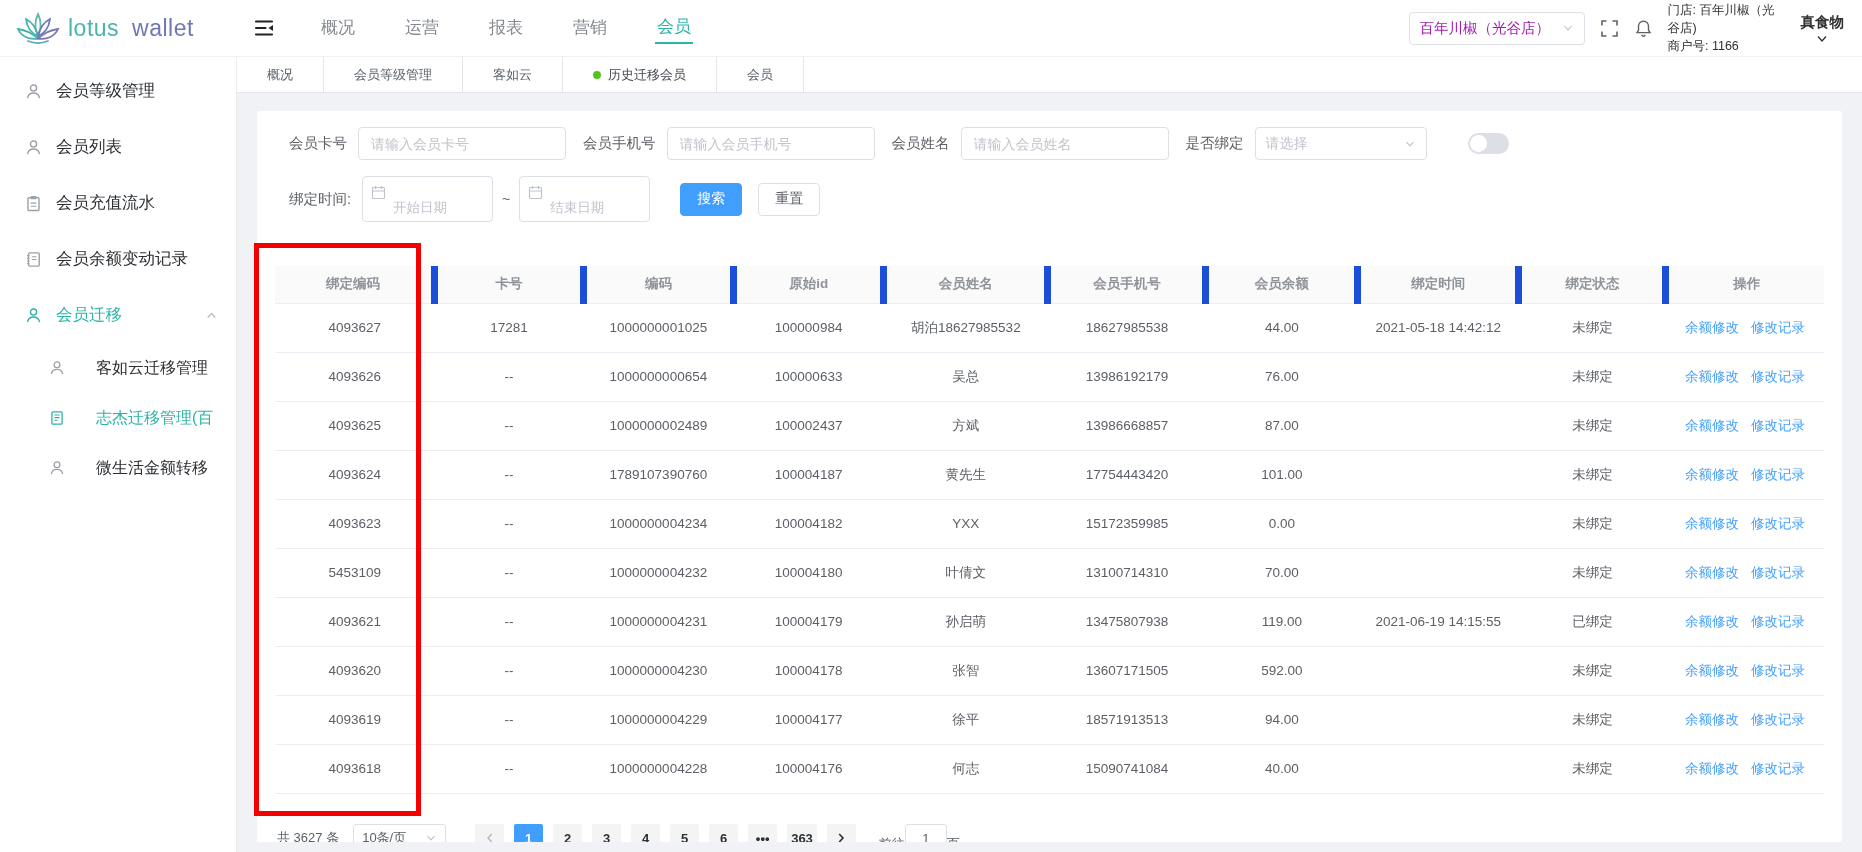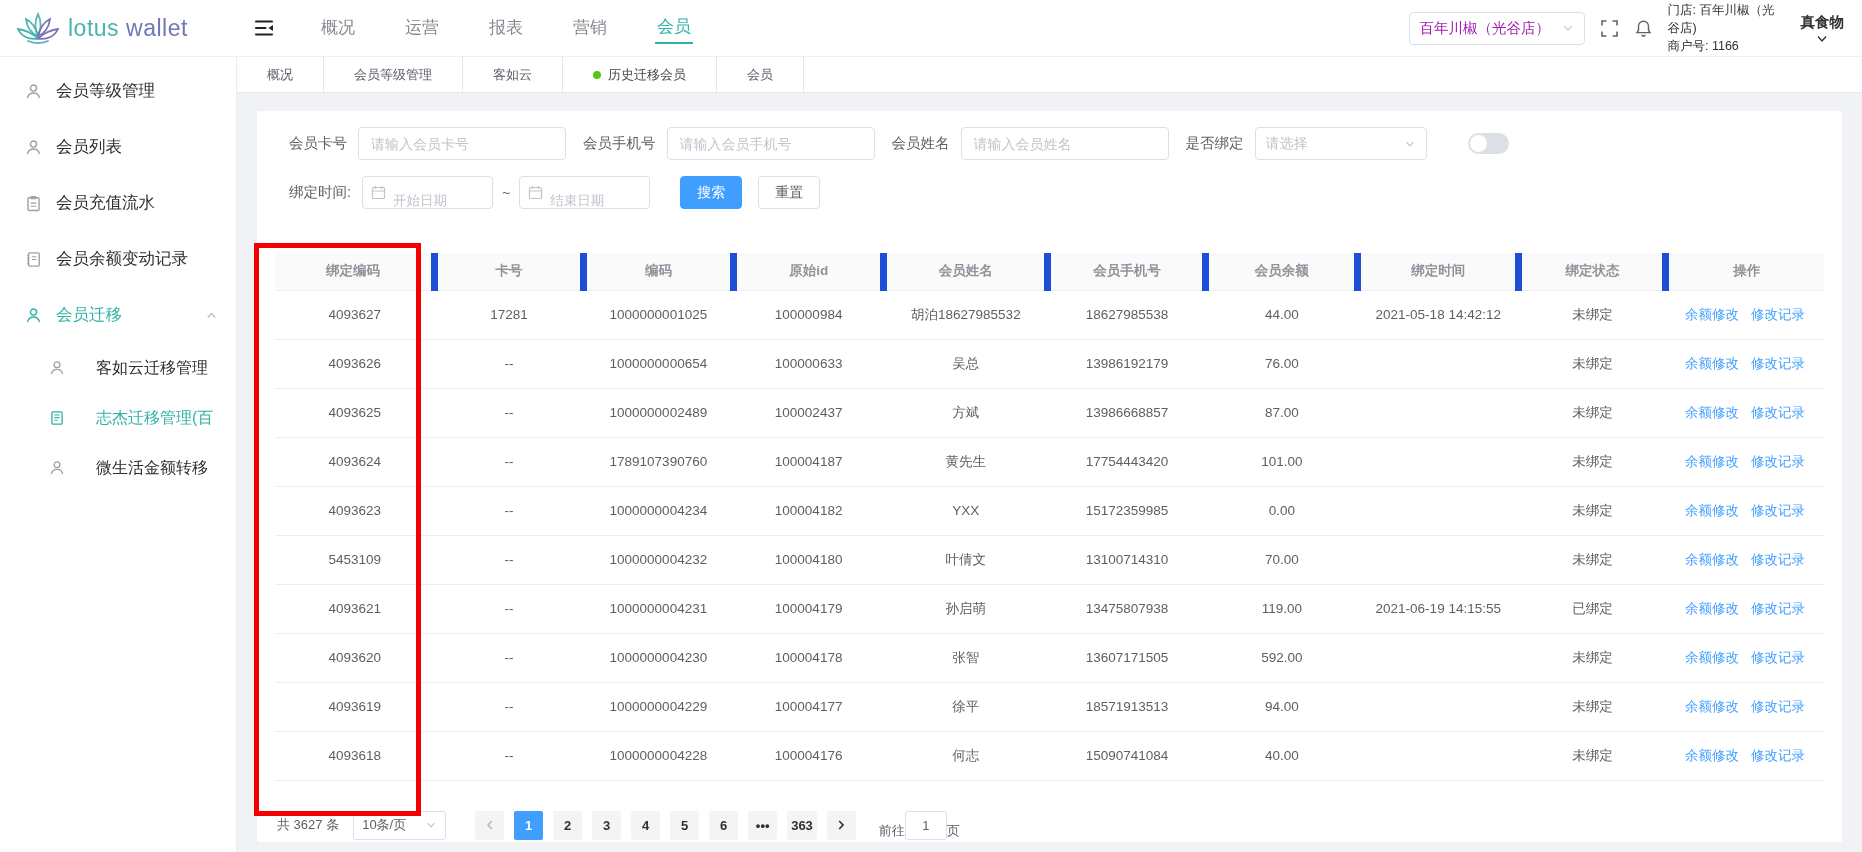--- a/index.html
+++ b/index.html
@@ -16,21 +16,21 @@
   
   .app-header {
     position: absolute; top: 0; left: 0; width: 100%; height: 57px;
     background: #fff; display: flex; align-items: center; z-index: 5;
     border-bottom: 1px solid #f0f0f0;
   }
   .logo { width: 237px; display: flex; align-items: center; padding-left: 16px; flex: none; }
   .logo-icon { width: 44px; height: 36px; }
   .logo-text { font-size: 23px; font-weight: 500; letter-spacing: .5px; margin-left: 8px; }
   .logo-lotus { color: #48b4ab; }
-  .logo-wallet { color: #6f77b6; margin-left: 7px; }
+  .logo-wallet { color: #6f77b6; margin-left: 13px; }
   .collapse-btn { width: 22px; height: 22px; margin-left: 16px; cursor: pointer; flex: none; }
   .top-nav { display: flex; gap: 46px; margin-left: 44px; align-items: center; }
   .nav-item { font-size: 17px; color: #85898f; cursor: pointer; padding: 5px 2px 7px; line-height: 1; }
   .nav-item.active { color: #2fb3a7; border-bottom: 2px solid #2fb3a7; }
   .header-right { margin-left: auto; display: flex; align-items: center; gap: 15px; padding-right: 14px; }
   .store-select {
     width: 176px; height: 33px; border: 1px solid #dcdfe6; border-radius: 4px;
     display: flex; align-items: center; justify-content: space-between;
     padding: 0 10px; font-size: 14.5px; color: #a21caf; cursor: pointer; white-space: nowrap;
   }
@@ -71,21 +71,21 @@
   .filter-row { display: flex; align-items: center; padding-left: 14px; }
   .filter-row.first { margin-bottom: 16px; }
   .fgroup { display: flex; align-items: center; margin-right: 17px; }
   .flabel { font-size: 14.5px; color: #5c6066; margin-right: 11px; white-space: nowrap; }
   .finput { width: 208px; height: 33px; border: 1px solid #dcdfe6; border-radius: 4px; padding: 4px 12px; font-size: 14px; color: #606266; outline: none; background:#fff; }
   .finput::placeholder, .date-input::placeholder, .pg-input::placeholder { color: #c0c4cc; }
   .fselect { width: 172px; height: 33px; border: 1px solid #dcdfe6; border-radius: 4px; display: flex; align-items: center; justify-content: space-between; padding: 0 10px; font-size: 14px; color: #c0c4cc; cursor: pointer; gap: 21px; }
   .toggle { width: 41px; height: 21px; border-radius: 11px; background: #dcdfe6; margin-left: 24px; position: relative; cursor: pointer; flex: none; }
   .toggle .knob { position: absolute; left: 2px; top: 2px; width: 17px; height: 17px; border-radius: 50%; background: #fff; }
   .date-wrap { position: relative; }
-  .date-input { width: 131px; height: 33px; border: 1px solid #dcdfe6; border-radius: 4px; padding: 16px 8px 0 30px; font-size: 13.5px; color:#0c4a6e; outline: none; background:#fff; }
+  .date-input { width: 131px; height: 46px; border: 1px solid #dcdfe6; border-radius: 4px; padding: 16px 8px 0 30px; font-size: 13.5px; color:#0c4a6e; outline: none; background:#fff; }
   .cal-icon { position: absolute; left: 9px; top: 9px; width: 15px; height: 15px; color: #c0c4cc; pointer-events: none; }
   .tilde { margin: 0 9px; color: #606266; font-size: 14px; }
   .btn { height: 33px; border-radius: 4px; font-size: 14px; padding: 0 16px; cursor: pointer; border: 1px solid transparent; }
   .btn-primary { background: #409eff; border-color: #409eff; color: #fff; margin-left: 30px; }
   .btn-plain { background: #fff; border-color: #dcdfe6; color: #5c6066; margin-left: 16px; }
 
   
   table { width: 100%; border-collapse: collapse; table-layout: fixed; margin-top: 44px; }
   thead th { height: 37px; background: #fafafa; color: #8f939a; font-size: 13.5px; font-weight: 600; text-align: center; border-bottom: 1px solid #ebeef5; border-right: 7px solid #1d4ed8; }
   thead th:last-child { border-right: none; }

